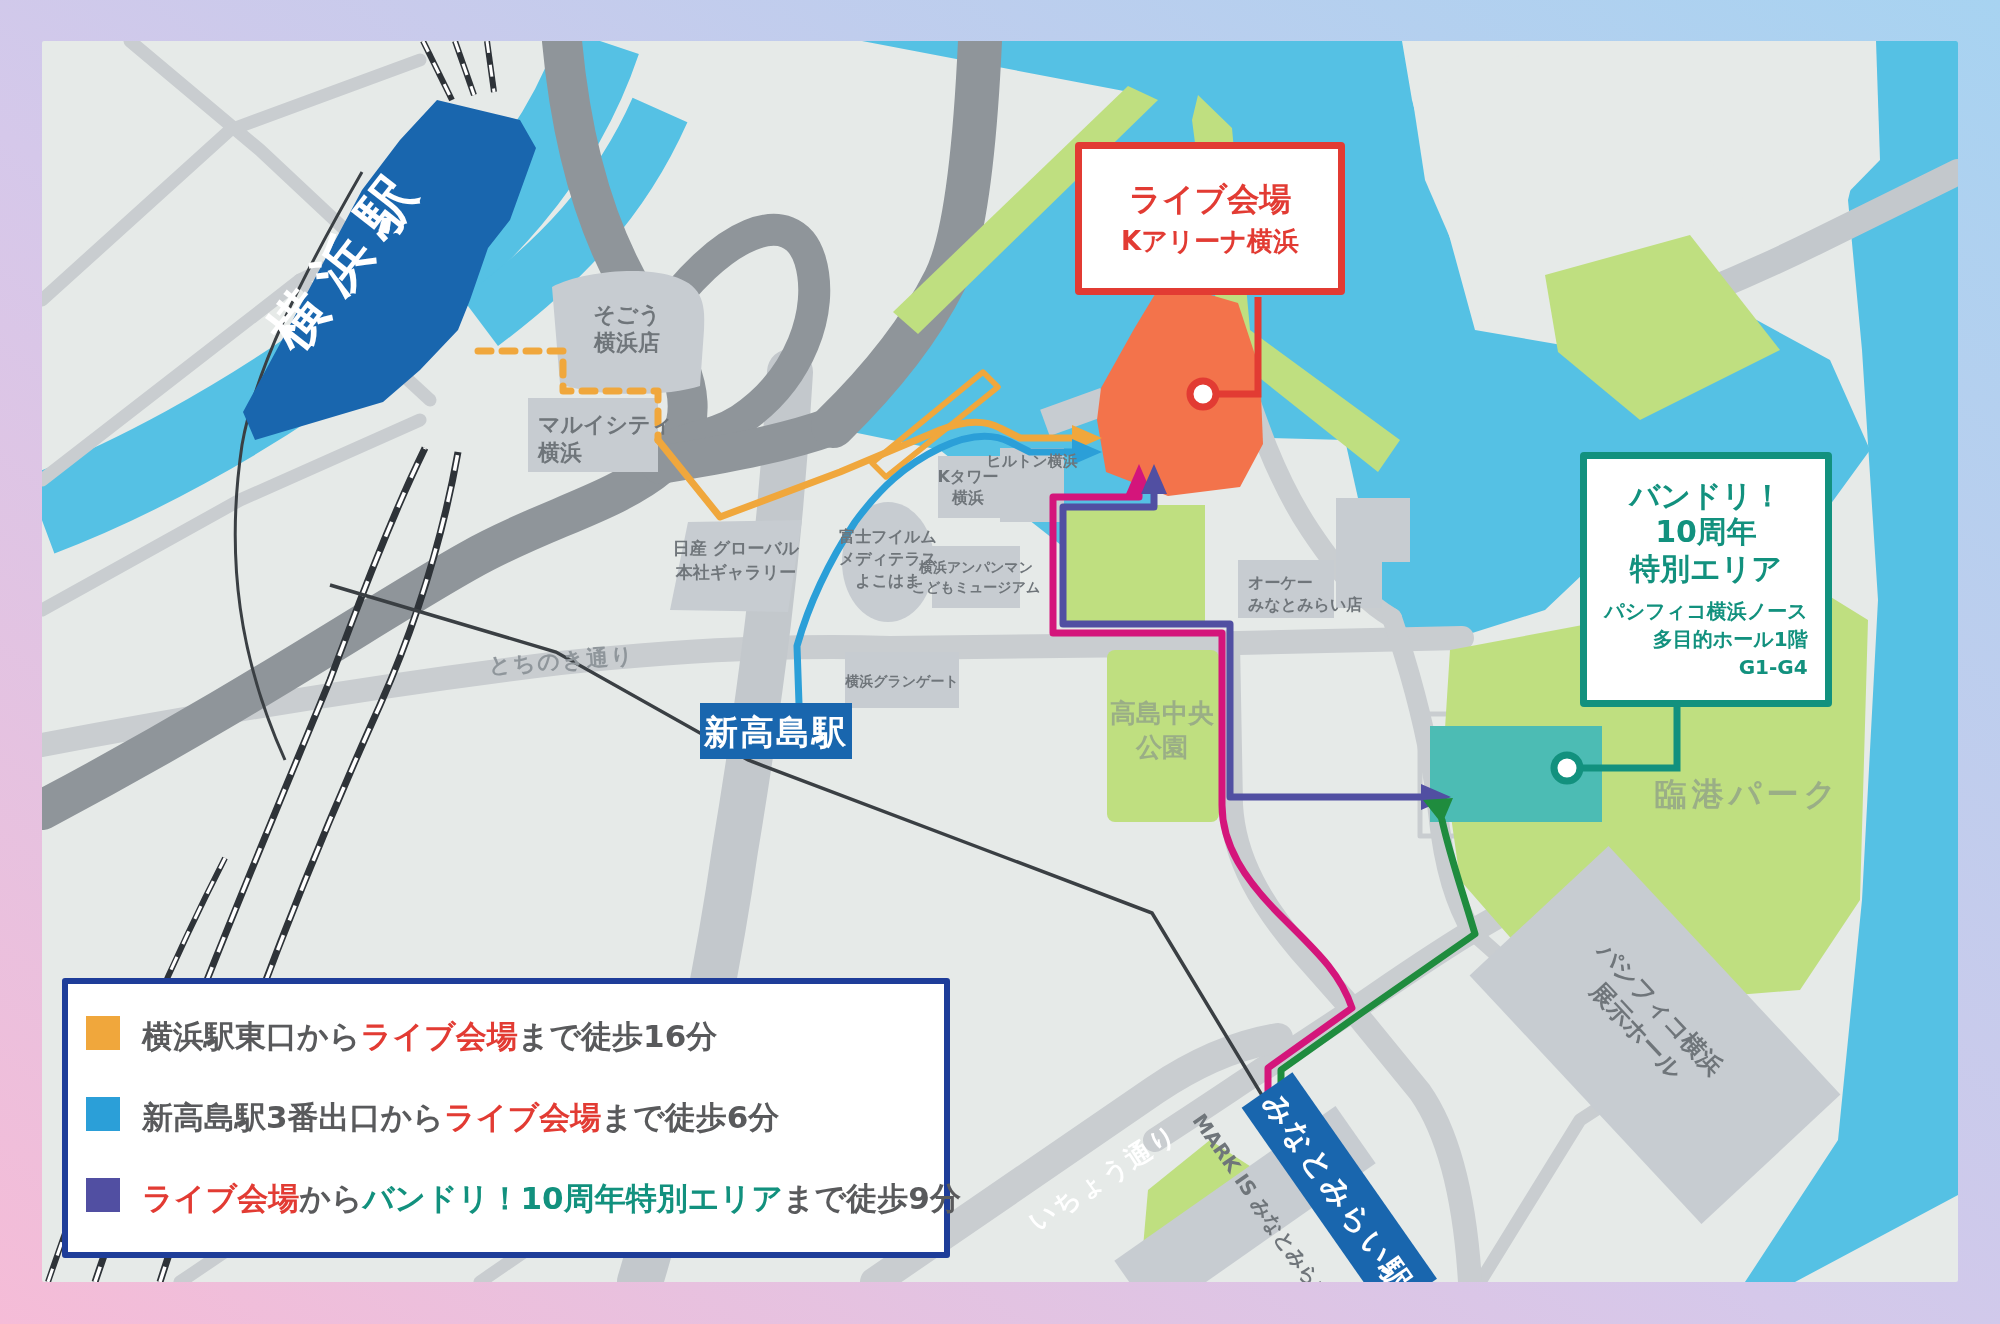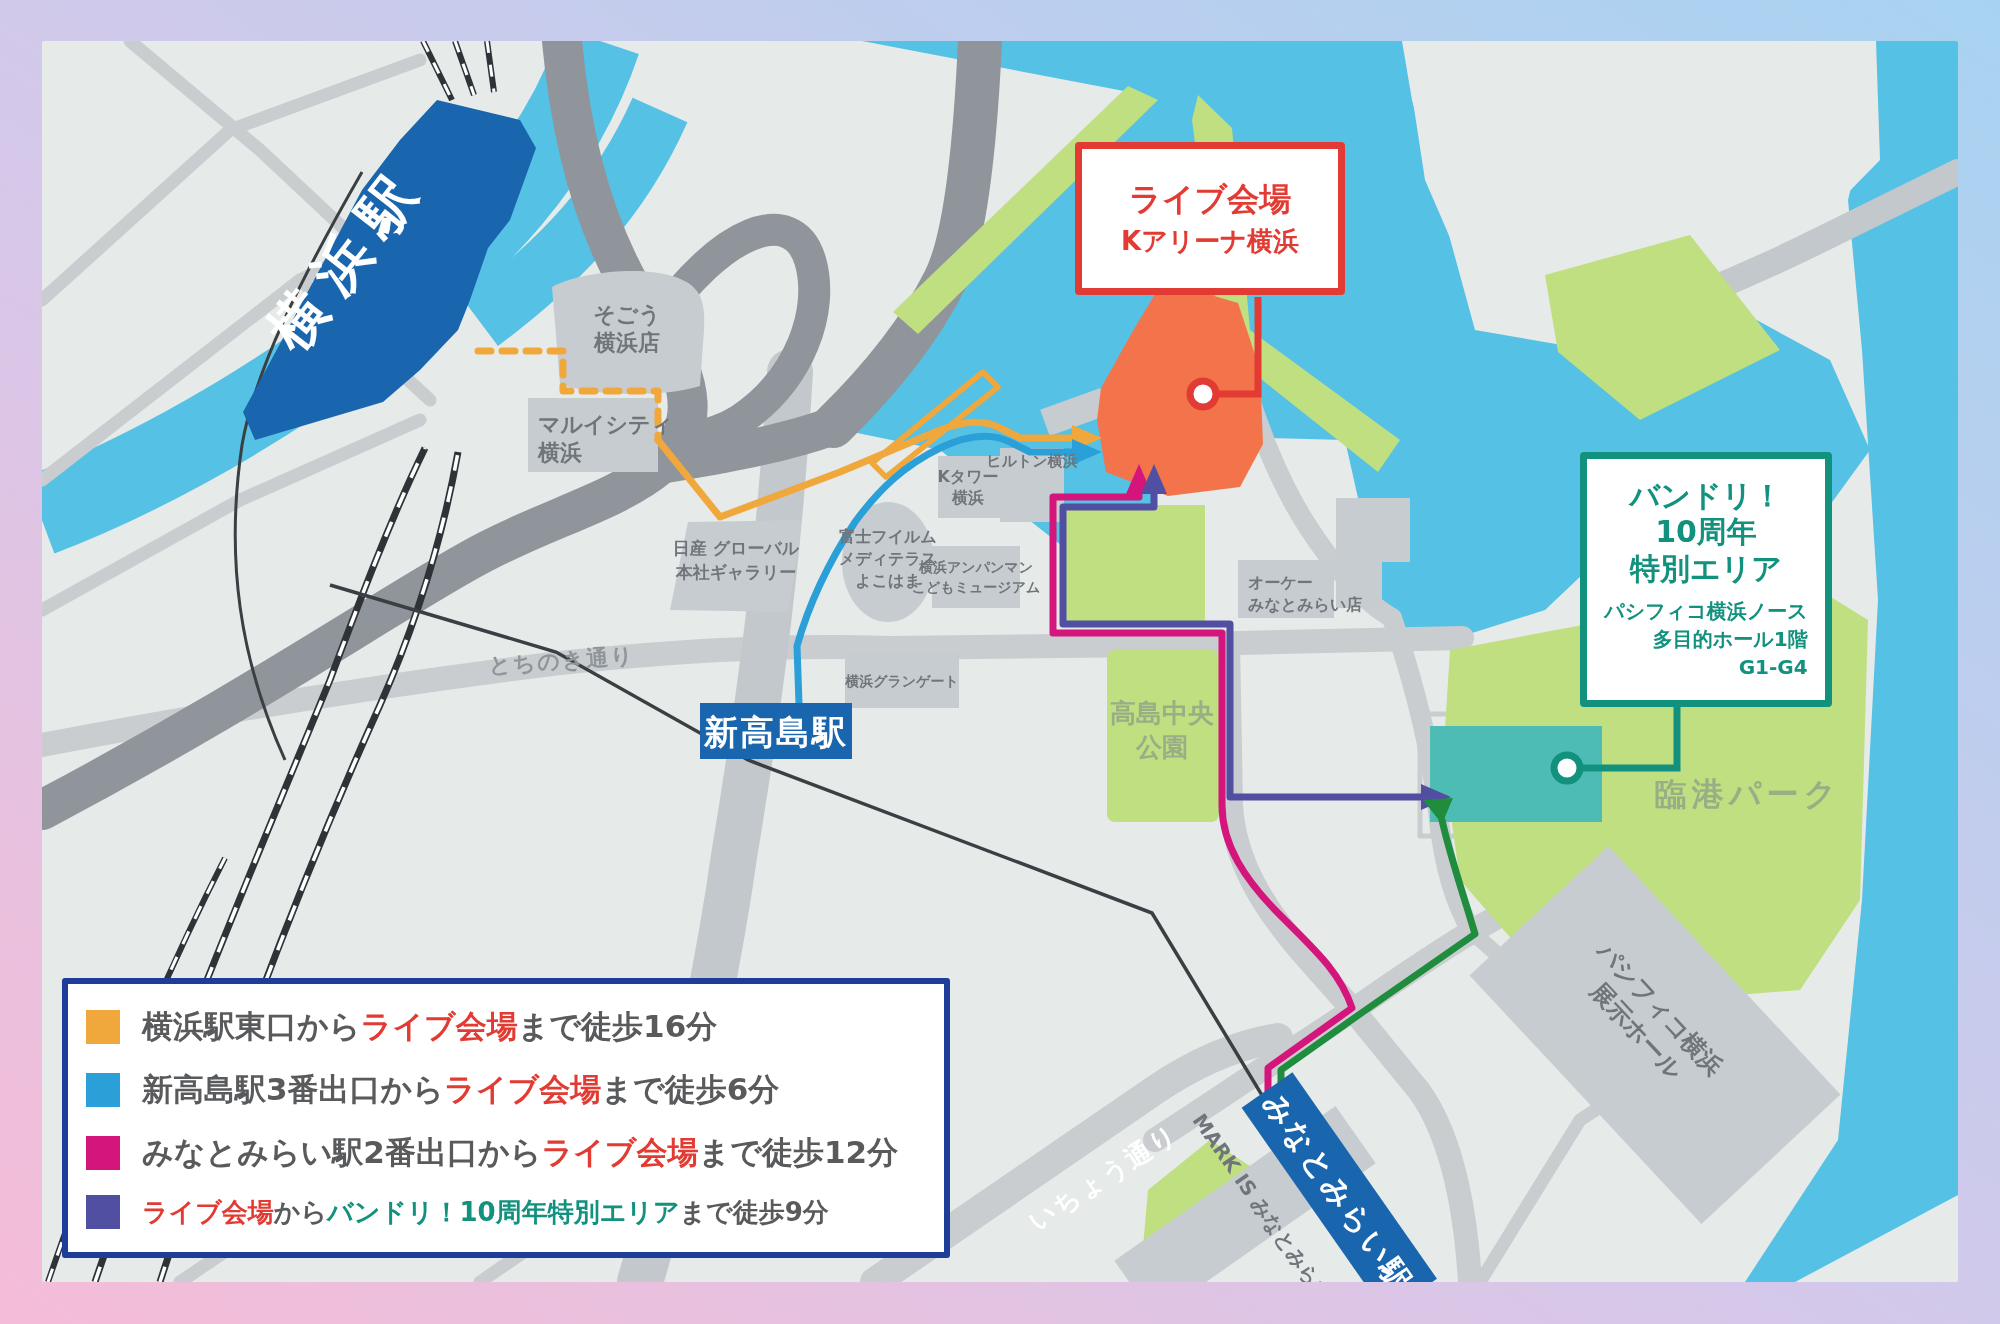--- a/index.html
+++ b/index.html
@@ -28,21 +28,21 @@
   .callout.green{left:1580px;top:452px;width:252px;height:255px;border:7px solid #12917e;text-align:right;}
   .callout.green .co-title{color:#12917e;font-weight:bold;font-size:30px;line-height:1.22;}
   .callout.green .co-sub{color:#12917e;font-weight:bold;font-size:20px;line-height:1.4;}
   .callout.green .co-subwrap{margin-top:10px;}
 
   #legend{
     position:absolute;left:62px;top:978px;width:888px;height:280px;
     background:#ffffff;border:6px solid #1e3d99;border-radius:3px;
     box-sizing:border-box;padding:12px 18px;display:flex;flex-direction:column;justify-content:space-around;
   }
-  .legend-row{display:flex;align-items:center;}
+  .legend-row{display:flex;align-items:flex-start;}
   .legend-swatch{width:34px;height:34px;flex:0 0 34px;margin-right:22px;}
   .legend-text{font-weight:bold;white-space:nowrap;font-size:31px;letter-spacing:0px;}
   .legend-row:nth-child(4) .legend-text{font-size:26px;}
   .legend-row:nth-child(5) .legend-text{font-size:27px;}
 </style>
 </head>
 <body>
 
 <div class="stage">
 <svg width="2000" height="1324" viewBox="0 0 2000 1324">
@@ -253,21 +253,17 @@
 <div id="legend">
       <div class="legend-row">
         <span class="legend-swatch" style="background: rgb(240, 167, 60);"></span>
         <span class="legend-text"><span style="color: rgb(89, 90, 92);">横浜駅東口から</span><span style="color: rgb(226, 59, 51);">ライブ会場</span><span style="color: rgb(89, 90, 92);">まで徒歩16分</span></span>
       </div>
       <div class="legend-row">
         <span class="legend-swatch" style="background: rgb(43, 159, 216);"></span>
         <span class="legend-text"><span style="color: rgb(89, 90, 92);">新高島駅3番出口から</span><span style="color: rgb(226, 59, 51);">ライブ会場</span><span style="color: rgb(89, 90, 92);">まで徒歩6分</span></span>
       </div>
       <div class="legend-row">
-        <span class="legend-swatch" style="background: rgb(212, 21, 123);"></span>
-        <span class="legend-text"><span style="color: rgb(89, 90, 92);">みなとみらい駅2番出口から</span><span style="color: rgb(226, 59, 51);">ライブ会場</span><span style="color: rgb(89, 90, 92);">まで徒歩12分</span></span>
-      </div>
-      <div class="legend-row">
         <span class="legend-swatch" style="background: rgb(81, 79, 162);"></span>
         <span class="legend-text"><span style="color: rgb(226, 59, 51);">ライブ会場</span><span style="color: rgb(89, 90, 92);">から</span><span style="color: rgb(18, 145, 126);">バンドリ！10周年特別エリア</span><span style="color: rgb(89, 90, 92);">まで徒歩9分</span></span>
       </div>
     </div>
 </div>
 
 </body></html>

